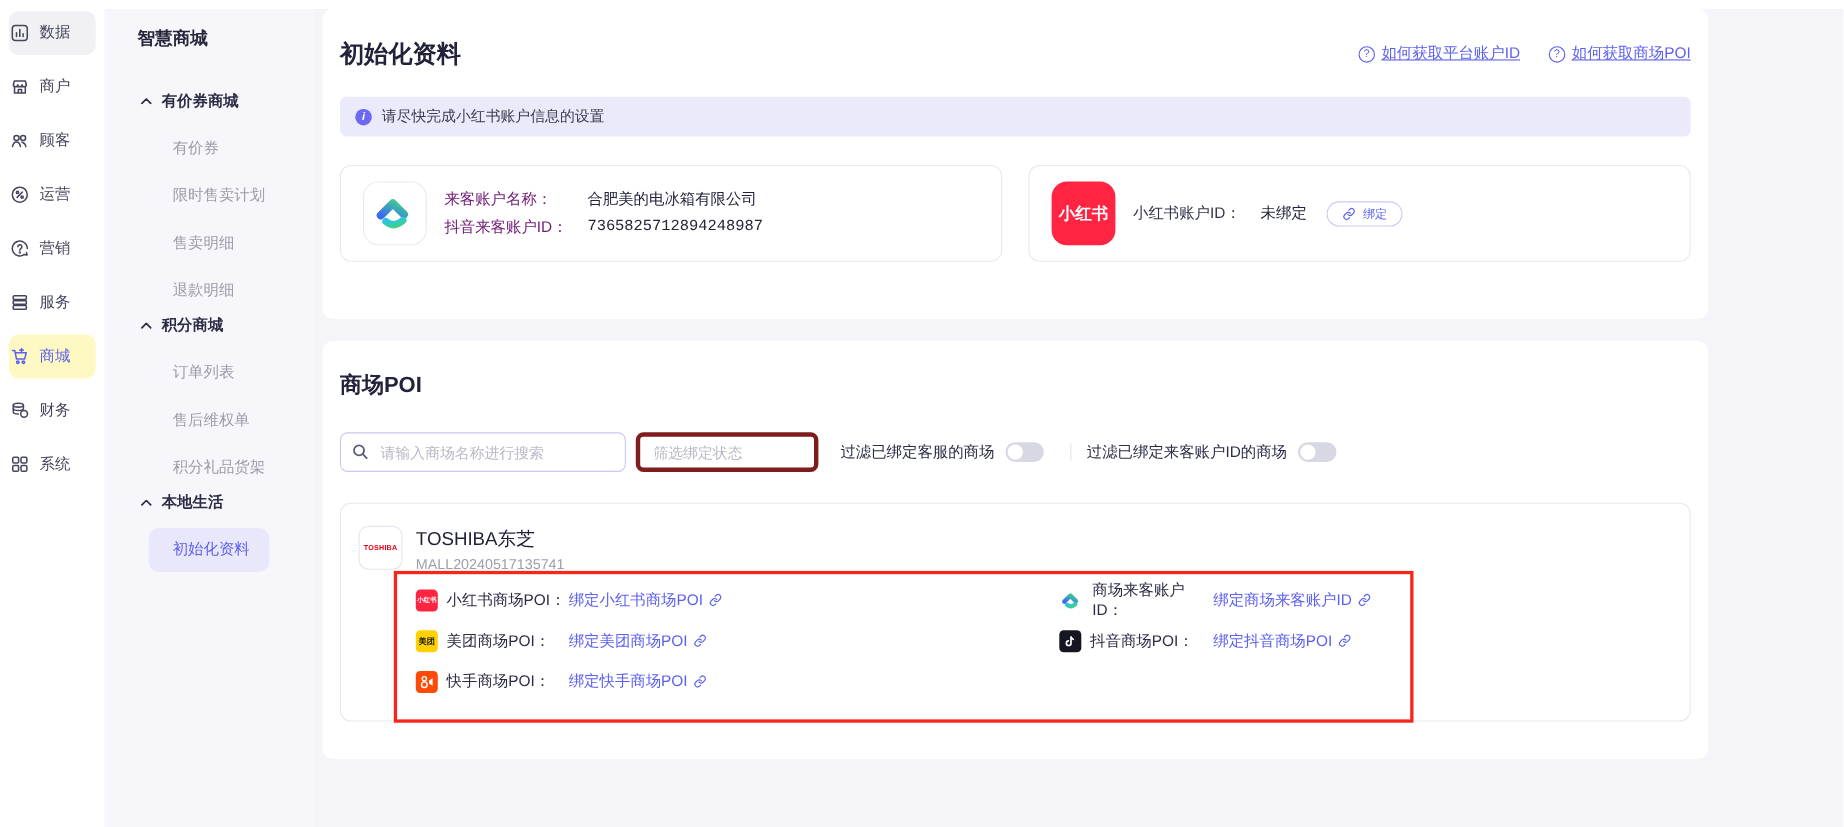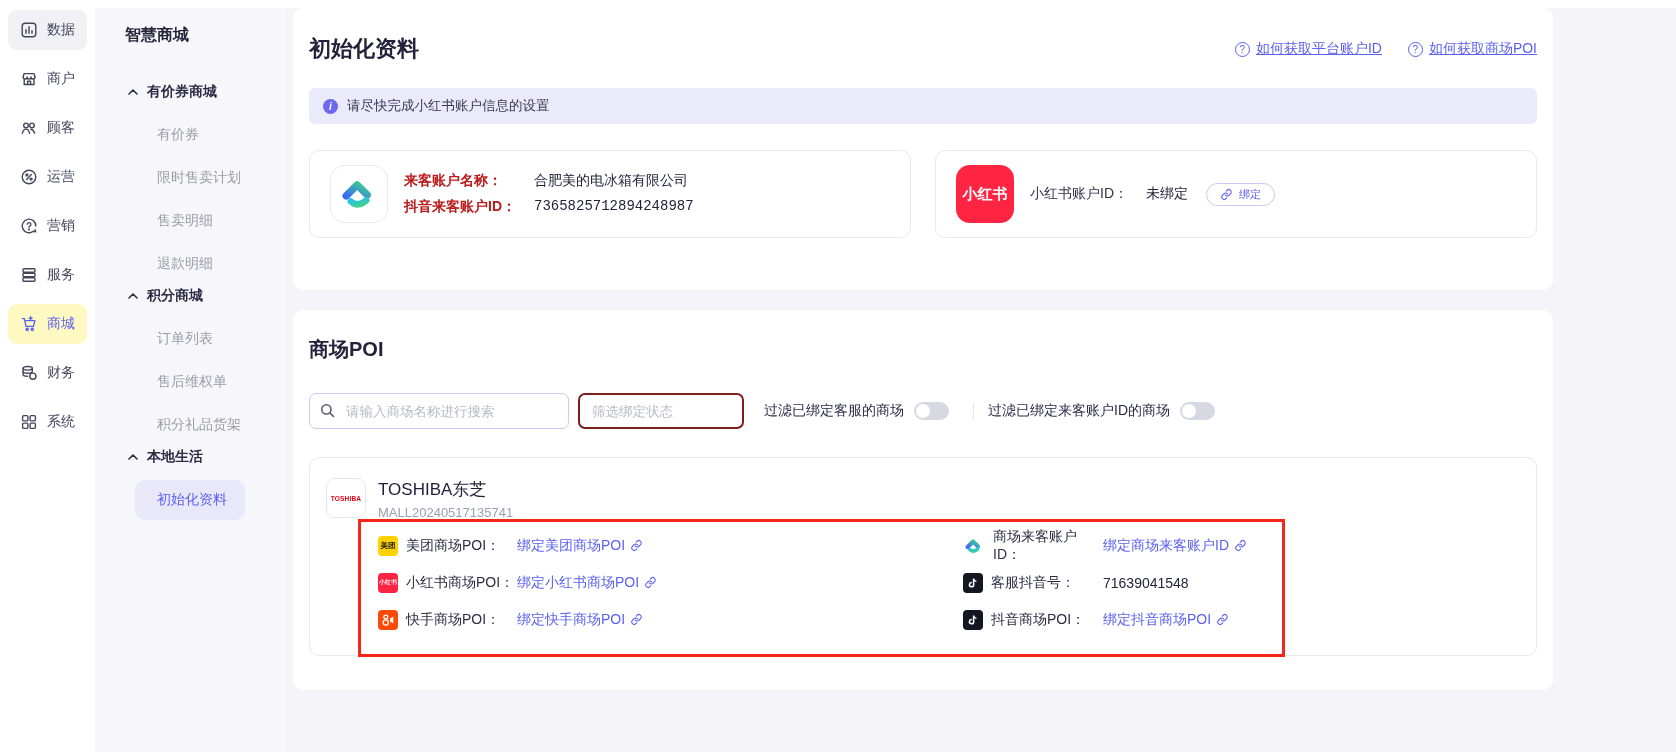--- a/index.html
+++ b/index.html
@@ -8,21 +8,21 @@
     width:1676px; height:752px; overflow:hidden;
     font-family:"Liberation Sans", sans-serif;
     background:#fff; color:#2c2d45; display:flex;
   }
   svg { display:block; }
 
   
   .rail { width:95px; flex:none; background:#fff; padding-top:10px; }
   .rail-item {
     width:79px; height:40px; margin:0 8px 9px; border-radius:9px;
-    display:flex; align-items:center; gap:8px; padding-left:11px;
+    display:flex; align-items:center; gap:8px; 
     color:#45465c; font-size:14px; cursor:pointer; white-space:nowrap;
   }
   .rail-item.hovered { background:#f1f1f5; }
   .rail-item.active  { background:#fef9c3; color:#5d61f0; }
   .rail-icon { width:20px; height:20px; flex:none; }
   .rail-icon svg { stroke:currentColor; fill:none; stroke-width:1.4; stroke-linecap:round; stroke-linejoin:round; }
 
   
   .sidebar {
     width:190px; flex:none;
@@ -79,21 +79,21 @@
   .logo-box {
     width:58px; height:58px; border:1px solid #e9e9f2; border-radius:14px;
     display:flex; align-items:center; justify-content:center; flex:none; background:#fff;
   }
   .xhs-box {
     width:58px; height:58px; border-radius:14px; background:#ff2442; color:#fff;
     font-weight:bold; font-size:15px; display:flex; align-items:center; justify-content:center; flex:none;
   }
   .kv-rows { display:flex; flex-direction:column; gap:8px; font-size:14px; }
   .kv { display:flex; }
-  .kv .k { width:130px; color:#b91c1c; flex:none;font-weight:bold; }
+  .kv .k { width:130px; color:#701a75; flex:none; }
   .kv .v { color:#23243a;font-family:Liberation Mono, monospace; }
   .inline-status { display:flex; align-items:center; gap:18px; font-size:14px; }
   .inline-status .k { color:#32334a; }
   .inline-status .v { color:#23243a; }
   .bind-btn {
     display:flex; align-items:center; gap:6px; border:1px solid #c9c9f6; background:#fff;
     color:#5d61f0; border-radius:16px; padding:3px 13px; font-size:11px; cursor:pointer;
     font-family:"Liberation Sans", sans-serif;
   }
 
@@ -101,21 +101,21 @@
   .search-row { margin-top:30px; display:flex; align-items:center; }
   .input-wrap { position:relative; }
   .search-icon { position:absolute; left:11px; top:10px; width:15px; height:15px; }
   .search-icon svg { stroke:#5b5c72; fill:none; stroke-width:1.6; stroke-linecap:round; }
   input.search {
     width:260px; height:36px; border:1px solid #ccc8f4; border-radius:7px;
     padding:0 10px 0 36px; font-size:13.5px; color:#23243a; outline:none;
     font-family:"Liberation Sans", sans-serif;
   }
   input.filter {
-    width:166px; height:36px; border:2px solid #7f1d1d; border-radius:7px;
+    width:166px; height:36px; border:4px solid #7f1d1d; border-radius:7px;
     padding:0 12px; font-size:13.5px; color:#1d4ed8; outline:none; margin-left:9px;
     font-family:"Liberation Sans", sans-serif;
   }
   input::placeholder { color:#b8b9c5; }
   .toggle-group { display:flex; align-items:center; gap:10px; font-size:14px; color:#2b2c45; margin-left:20px; }
   .switch { width:35px; height:18px; border-radius:9px; background:#d7d8e2; position:relative; cursor:pointer; flex:none; }
   .switch::after { content:""; position:absolute; left:2px; top:2px; width:14px; height:14px; border-radius:50%; background:#fff; }
   .vdiv { width:1px; height:16px; background:#e3e3ea; margin:0 14px 0 24px; }
 
   .mall-card {
@@ -402,40 +402,40 @@
           <div class="mall-code">MALL20240517135741</div>
         </div>
       </div>
 
       <div class="poi-area">
         <div class="red-box"></div>
 
         <div class="poi-col left">
           <div class="poi-row">
             <span class="poi-label">
-              <span class="badge badge-mt">美团</span>
-              <span>美团商场POI：</span>
+              <span class="badge badge-xhs">小红书</span>
+              <span>小红书商场POI：</span>
             </span>
             <span class="poi-link">
-              <span>绑定美团商场POI</span>
+              <span>绑定小红书商场POI</span>
               <span class="link-ic">
                   <svg viewBox="0 0 24 24">
                     <path d="M10 13a4.5 4.5 0 0 0 6.6.4l2.8-2.8a4.5 4.5 0 0 0-6.4-6.4L11.5 5.7"></path>
                     <path d="M14 11a4.5 4.5 0 0 0-6.6-.4l-2.8 2.8a4.5 4.5 0 0 0 6.4 6.4l1.5-1.5"></path>
                   </svg>
                 </span>
             </span>
           </div>
           <div class="poi-row">
             <span class="poi-label">
-              <span class="badge badge-xhs">小红书</span>
-              <span>小红书商场POI：</span>
+              <span class="badge badge-mt">美团</span>
+              <span>美团商场POI：</span>
             </span>
             <span class="poi-link">
-              <span>绑定小红书商场POI</span>
+              <span>绑定美团商场POI</span>
               <span class="link-ic">
                   <svg viewBox="0 0 24 24">
                     <path d="M10 13a4.5 4.5 0 0 0 6.6.4l2.8-2.8a4.5 4.5 0 0 0-6.4-6.4L11.5 5.7"></path>
                     <path d="M14 11a4.5 4.5 0 0 0-6.6-.4l-2.8 2.8a4.5 4.5 0 0 0 6.4 6.4l1.5-1.5"></path>
                   </svg>
                 </span>
             </span>
           </div>
           <div class="poi-row">
             <span class="poi-label">
@@ -481,31 +481,20 @@
                 </span>
             </span>
           </div>
           <div class="poi-row">
             <span class="poi-label">
               <span class="badge badge-dy">
                 <svg width="14" height="14" viewBox="0 0 20 20">
                     <path d="M14.9 8.6c-1.1-.07-2.1-.45-2.9-1.1v4.9a4.1 4.1 0 1 1-3.6-4.07v2.3a1.9 1.9 0 1 0 1.4 1.84V3.6h2.2c.2 1.6 1.3 2.9 2.9 3.2z" fill="#fff"></path>
                   </svg>
               </span>
-              <span>客服抖音号：</span>
-            </span>
-            <span class="poi-value">71639041548</span>
-          </div>
-          <div class="poi-row">
-            <span class="poi-label">
-              <span class="badge badge-dy">
-                <svg width="14" height="14" viewBox="0 0 20 20">
-                    <path d="M14.9 8.6c-1.1-.07-2.1-.45-2.9-1.1v4.9a4.1 4.1 0 1 1-3.6-4.07v2.3a1.9 1.9 0 1 0 1.4 1.84V3.6h2.2c.2 1.6 1.3 2.9 2.9 3.2z" fill="#fff"></path>
-                  </svg>
-              </span>
               <span>抖音商场POI：</span>
             </span>
             <span class="poi-link">
               <span>绑定抖音商场POI</span>
               <span class="link-ic">
                   <svg viewBox="0 0 24 24">
                     <path d="M10 13a4.5 4.5 0 0 0 6.6.4l2.8-2.8a4.5 4.5 0 0 0-6.4-6.4L11.5 5.7"></path>
                     <path d="M14 11a4.5 4.5 0 0 0-6.6-.4l-2.8 2.8a4.5 4.5 0 0 0 6.4 6.4l1.5-1.5"></path>
                   </svg>
                 </span>

